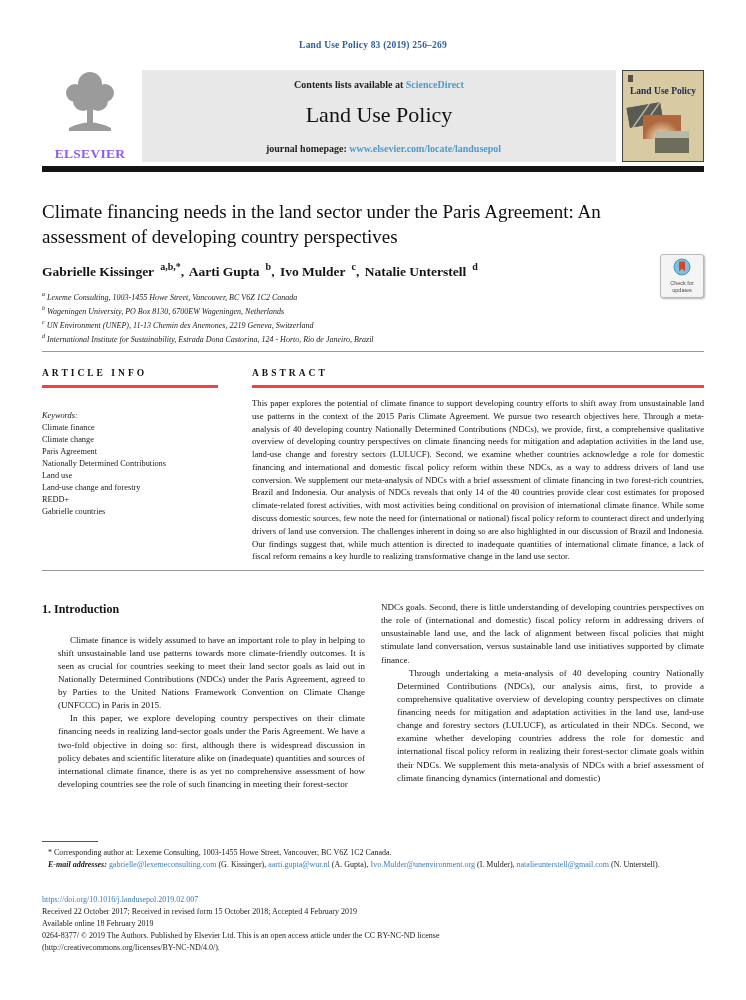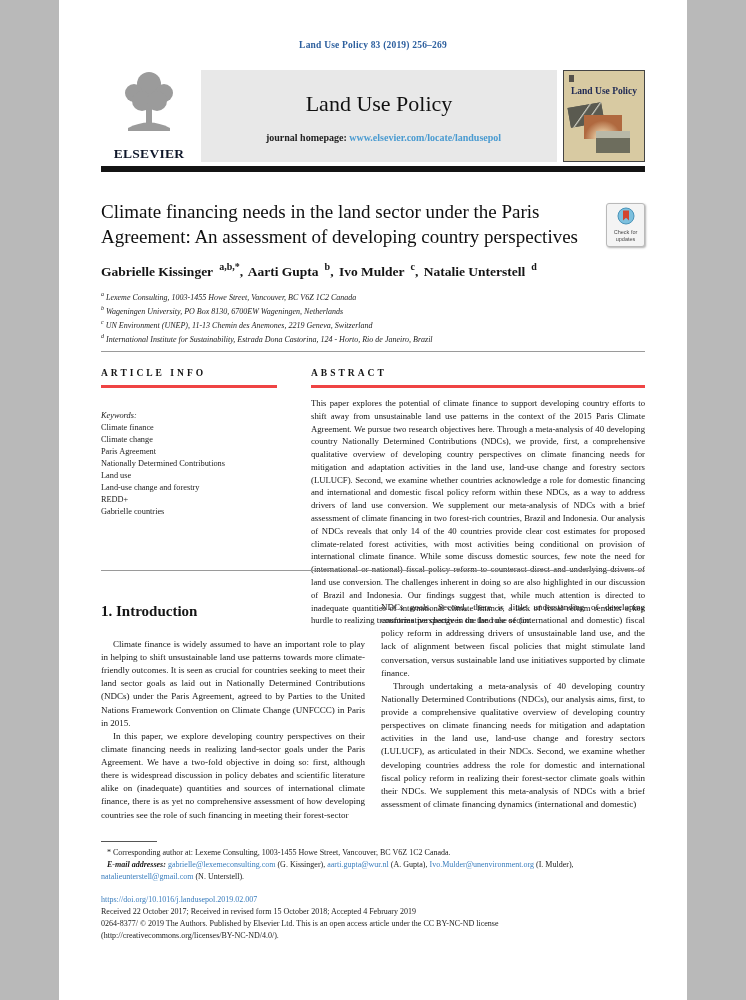--- a/index.html
+++ b/index.html
@@ -1,52 +1,52 @@
 <!DOCTYPE html>
 <html><head>
 <meta charset="utf-8">
 <style>
   html,body { margin:0; padding:0; background:#b9b9b9; }
   .page {
-    position:relative; width:628px; height:1000px; margin:0 auto;
+    position:relative; width:746px; height:1000px; margin:0 auto;
     background:#ffffff; overflow:hidden;
     font-family:"Liberation Serif", serif; color:#1c1c1c;
     -webkit-font-smoothing:antialiased;
   }
   a, .link { color:#3a7dbd; text-decoration:none; }
   .link-light { color:#4a9bd1; }
 
   
   .journal-ref {
     position:absolute; top:40px; left:0; right:0; text-align:center;
     font-size:9.5px; font-weight:bold; color:#2c5f9e; letter-spacing:0.2px;
   }
 
   
   .head-row { position:absolute; top:70px; left:42px; right:42px; height:92px; display:flex; }
   .elsevier-logo { width:96px; position:relative; text-align:center; }
-  .elsevier-word { position:absolute; bottom:0; left:0; right:0; font-size:13.5px; font-weight:bold; color:#0f172a; letter-spacing:0.3px; }
+  .elsevier-word { position:absolute; bottom:0; left:0; right:0; font-size:13.5px; font-weight:bold; color:#8b5cf6; letter-spacing:0.3px; }
   .band { flex:1; background:#e8e8e8; text-align:center; padding-top:9px; margin-left:4px; }
   .contents-line { font-size:10px; font-weight:bold; color:#222; }
   .journal-name { font-size:22px; margin-top:12px; color:#111; }
   .homepage-line { font-size:10px; font-weight:bold; margin-top:15px; color:#222;padding-left:9px; }
   .cover { width:80px; margin-left:6px; background:#d8caa2; border:1px solid #444; position:relative; overflow:hidden; }
   .cover-emblem { position:absolute; top:4px; left:5px; width:5px; height:7px; background:#55514a; }
   .cover-title { position:absolute; top:15px; left:0; right:0; text-align:center; font-size:9.5px; font-weight:bold; color:#222c55; }
   .cv-b1 { position:absolute; top:34px; left:5px; width:34px; height:20px; background:#5a5a50; transform:rotate(-10deg);
            background-image:linear-gradient(135deg,#5a5a50 40%,#cfcfc4 42%,#5a5a50 46%,#5a5a50 60%,#cfcfc4 62%,#5a5a50 66%); }
   .cv-b2 { position:absolute; top:44px; left:20px; width:38px; height:24px; background:#b0693f;
            background-image:radial-gradient(circle at 50% 100%, #e6c9a0 0 20%, #b0693f 60%); }
   .cv-b3 { position:absolute; top:60px; left:32px; width:34px; height:22px; background:#8f8f7d;
            background-image:linear-gradient(#b9b9a8 30%, #6d6d5d 32%); }
 
   .black-bar { position:absolute; top:166px; left:42px; right:42px; height:6px; background:#141414; }
 
   
-  .title-row { position:absolute; top:199px; left:42px; right:42px; display:flex; }
+  .title-row { position:absolute; top:199px; left:42px; right:42px; display:flex;flex-direction:column; }
   .article-title { width:575px; font-size:19px; line-height:1.34; color:#0f0f0f; }
   .check-badge {
     margin-left:auto; margin-top:4px; width:42px; height:42px; background:#f4f4f4;
     border:1px solid #b9b9b9; border-radius:3px; box-shadow:1px 1px 2px rgba(0,0,0,0.3);
     display:flex; flex-direction:column; align-items:center; justify-content:center;
   }
   .check-badge-text { font-size:5.5px; color:#4a4a4a; line-height:1.2; text-align:center; width:30px;
     font-family:"Liberation Sans", sans-serif; }
 
   
@@ -65,23 +65,23 @@
   .sec-head { font-size:9.5px; font-weight:bold; letter-spacing:3px; color:#141414; padding-bottom:7px; border-bottom:3px solid #ef4444; }
   .keywords { margin-top:22px; font-size:8.3px; line-height:1.45; color:#1a1a1a; }
   .kw-label { font-style:italic; }
   .abstract-text { margin-top:9px; font-size:8.7px; line-height:1.47; text-align:justify; color:#141414; }
 
   .rule-2 { position:absolute; top:570px; left:42px; right:42px; border-top:1.5px solid #9a9a9a; }
 
   
   .body-cols { position:absolute; top:601px; left:42px; right:42px; display:flex; gap:16px; }
   .col { flex:1; font-size:9px; line-height:1.46; text-align:justify; color:#141414; }
-  .sec1-head { font-weight:bold; font-size:15px; margin:0 0 15px 0; text-align:left; }
+  .sec1-head { font-weight:bold; font-size:12px; margin:0 0 15px 0; text-align:left; }
   .col p { margin:0; }
-  .col p.indent { text-indent:12px; }
+  .col p.indent { text-indent:12px;margin-left:16px; }
 
   
   .footnote { position:absolute; top:841px; left:42px; right:42px; font-size:8px; line-height:1.5; color:#1a1a1a; }
   .fn-rule { width:56px; border-top:1px solid #555; margin-bottom:5px; }
   .fn-corresponding { padding-left:6px; }
   .email-label { font-style:italic; font-weight:bold; padding-left:6px; }
 
   .bottom-meta { position:absolute; top:894px; left:42px; right:42px; font-size:8px; line-height:1.5; color:#1a1a1a; }
 </style>
 </head>
@@ -102,20 +102,23 @@
             <circle cx="24" cy="31" r="10"></circle>
             <circle cx="39" cy="31" r="10"></circle>
             <rect x="28" y="34" width="6" height="20"></rect>
             <path d="M10 58 Q31 47 52 58 L52 61 L10 61 Z"></path>
           </g>
         </svg>
       </span>
       <div class="elsevier-word">ELSEVIER</div>
     </div>
     <div class="band">
+      <div class="contents-line">
+        <span>Contents lists available at </span><a href="#" class="link-light">ScienceDirect</a>
+      </div>
       <div class="journal-name">Land Use Policy</div>
       <div class="homepage-line">
         <span>journal homepage: </span><a href="#" class="link-light">www.elsevier.com/locate/landusepol</a>
       </div>
     </div>
     <div class="cover">
       <div class="cover-emblem"></div>
       <div class="cover-title">Land Use Policy</div>
       <div class="cv-b1"></div>
       <div class="cv-b2"></div>
@@ -202,17 +205,18 @@
       <a href="#">Ivo.Mulder@unenvironment.org</a>
       <span>(I. Mulder),</span>
       <a href="#">natalieunterstell@gmail.com</a>
       <span>(N. Unterstell).</span>
     </div>
   </div>
 
   <div class="bottom-meta">
     <div><a href="#">https://doi.org/10.1016/j.landusepol.2019.02.007</a></div>
     <div>Received 22 October 2017; Received in revised form 15 October 2018; Accepted 4 February 2019</div>
+    <div>Available online 18 February 2019</div>
     <div>0264-8377/ © 2019 The Authors. Published by Elsevier Ltd. This is an open access article under the CC BY-NC-ND license</div>
     <div>(http://creativecommons.org/licenses/BY-NC-ND/4.0/).</div>
   </div>
 
 </div>
 
 </body></html>

